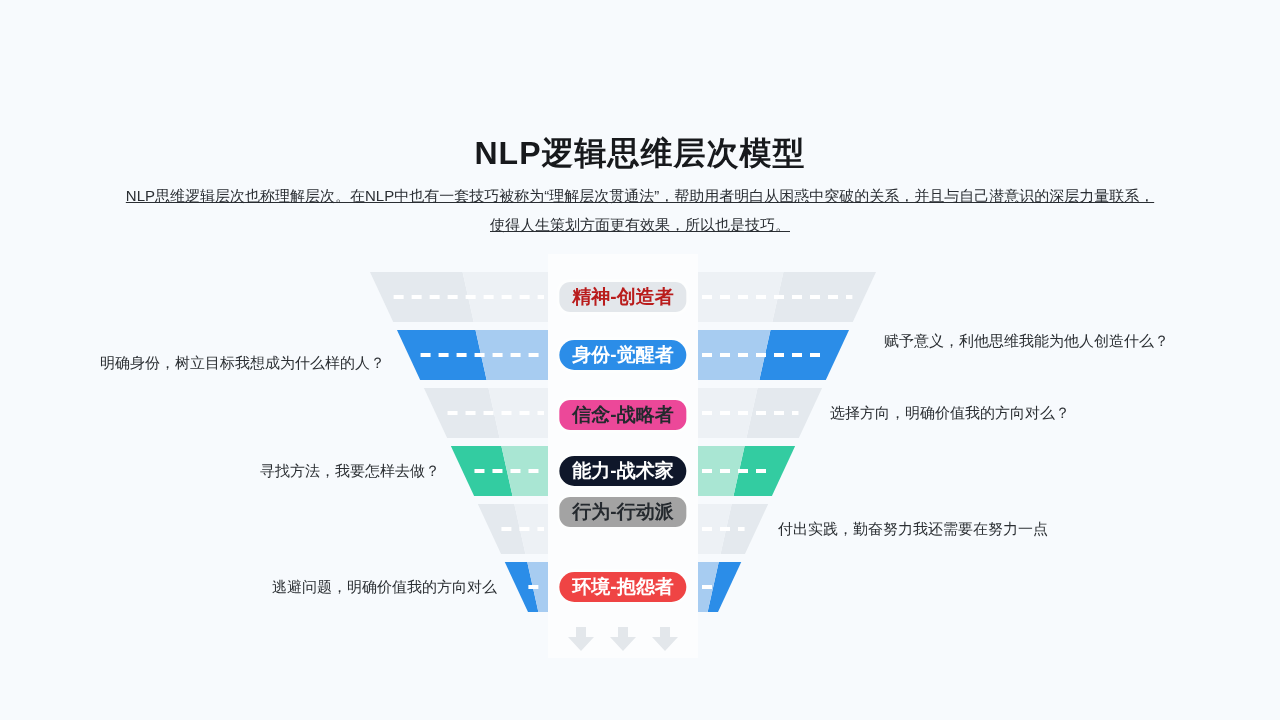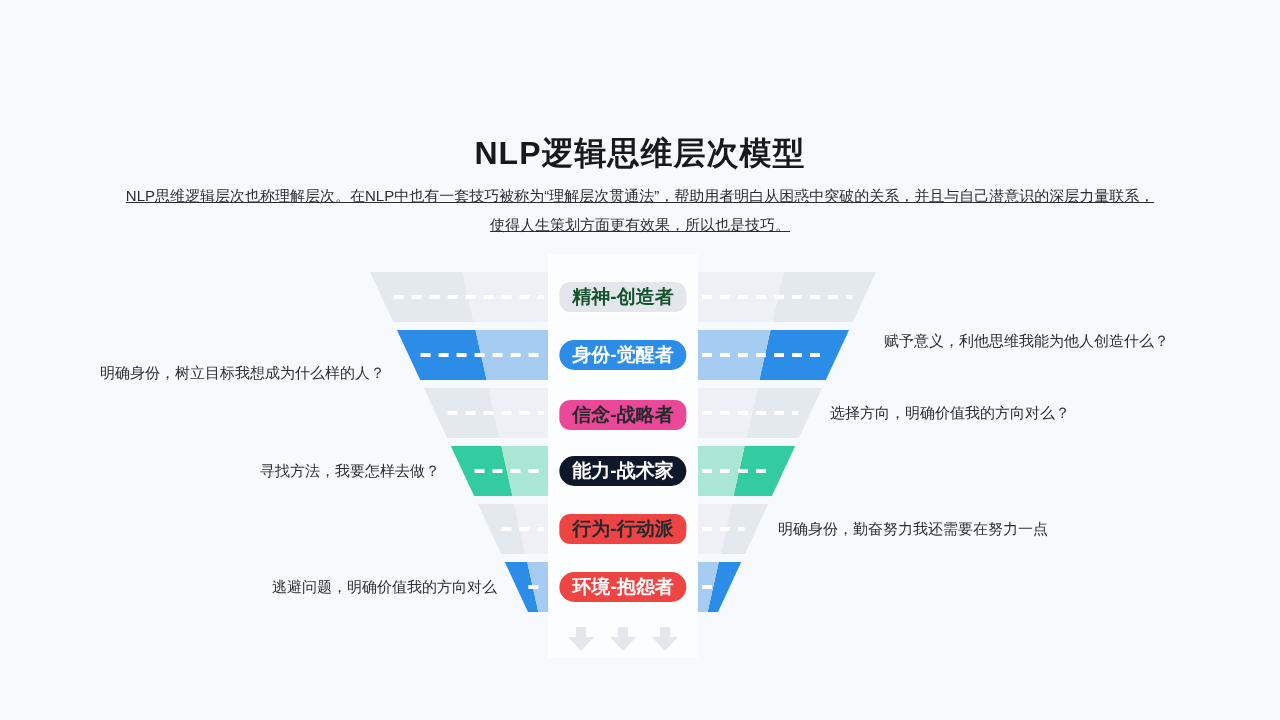--- a/index.html
+++ b/index.html
@@ -26,21 +26,21 @@
     height:30px;line-height:30px;padding:0 13px;white-space:nowrap;
     font-size:19px;font-weight:bold;border-radius:11px;
     box-shadow:0 0 0 3px rgba(255,255,255,0.45);
   }
   .pill.colored{border-radius:16px;}
   .note{
     position:absolute;font-size:15px;color:#2B2F33;
     white-space:nowrap;line-height:20px;
   }
   .n0{left:884px;top:287px;margin-top:44px;}
-  .n1{right:895px;top:363px;}
+  .n1{right:895px;top:353px;}
   .n2{left:830px;top:403px;}
   .n3{right:840px;top:461px;}
   .n4{left:778px;top:519px;}
   .n5{right:783px;top:577px;}
 </style>
 </head>
 <body>
 
 <div class="page">
 
@@ -84,27 +84,27 @@
       <polygon points="527.2470588235294,562 548,562 548,612 538.4,612" fill="#A7CCF1"></polygon>
       <polygon points="741.2352941176471,562 718.7529411764706,562 707.6,612 718,612" fill="#2B8DE8"></polygon>
       <polygon points="718.7529411764706,562 698,562 698,612 707.6,612" fill="#A7CCF1"></polygon>
       <line x1="528.3823529411765" y1="587" x2="544" y2="587" stroke="#FFFFFF" stroke-width="4" stroke-dasharray="10 8"></line>
       <line x1="702" y1="587" x2="717.6176470588235" y2="587" stroke="#FFFFFF" stroke-width="4" stroke-dasharray="10 8"></line>
       <polygon points="576,627 586,627 586,637 594,637 581,651 568,637 576,637" fill="#E3E7EB"></polygon>
       <polygon points="618,627 628,627 628,637 636,637 623,651 610,637 618,637" fill="#E3E7EB"></polygon>
       <polygon points="660,627 670,627 670,637 678,637 665,651 652,637 660,637" fill="#E3E7EB"></polygon>
     </svg>
 
-  <div class="pill" style="top: 282px; background: rgb(227, 231, 235); color: #14532d;">精神-创造者</div>
+  <div class="pill" style="top: 282px; background: rgb(227, 231, 235); color: #b91c1c;">精神-创造者</div>
   <div class="pill colored" style="top: 340px; background: rgb(43, 141, 232); color: rgb(255, 255, 255);">身份-觉醒者</div>
   <div class="pill" style="top: 400px; background: #ec4899; color: rgb(36, 41, 46);">信念-战略者</div>
   <div class="pill colored" style="top: 456px; background: #0f172a; color: rgb(255, 255, 255);">能力-战术家</div>
-  <div class="pill" style="top: 514px; background: #ef4444; color: rgb(36, 41, 46);">行为-行动派</div>
+  <div class="pill" style="top: 497px; background: #a3a3a3; color: rgb(36, 41, 46);">行为-行动派</div>
   <div class="pill colored" style="top: 572px; background: #ef4444; color: rgb(255, 255, 255);">环境-抱怨者</div>
 
   <div class="note n0">赋予意义，利他思维我能为他人创造什么？</div>
   <div class="note n1">明确身份，树立目标我想成为什么样的人？</div>
   <div class="note n2">选择方向，明确价值我的方向对么？</div>
   <div class="note n3">寻找方法，我要怎样去做？</div>
-  <div class="note n4">明确身份，勤奋努力我还需要在努力一点</div>
+  <div class="note n4">付出实践，勤奋努力我还需要在努力一点</div>
   <div class="note n5">逃避问题，明确价值我的方向对么</div>
 
 </div>
 
 </body></html>

